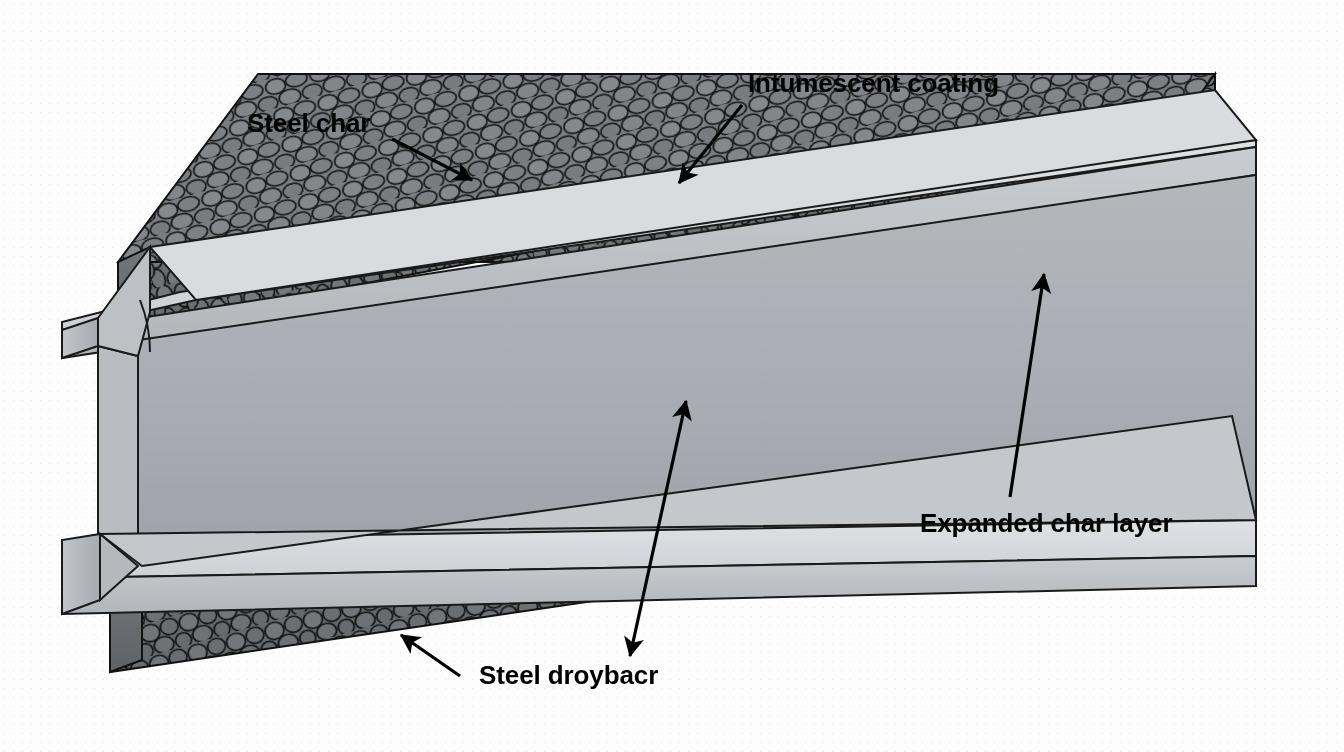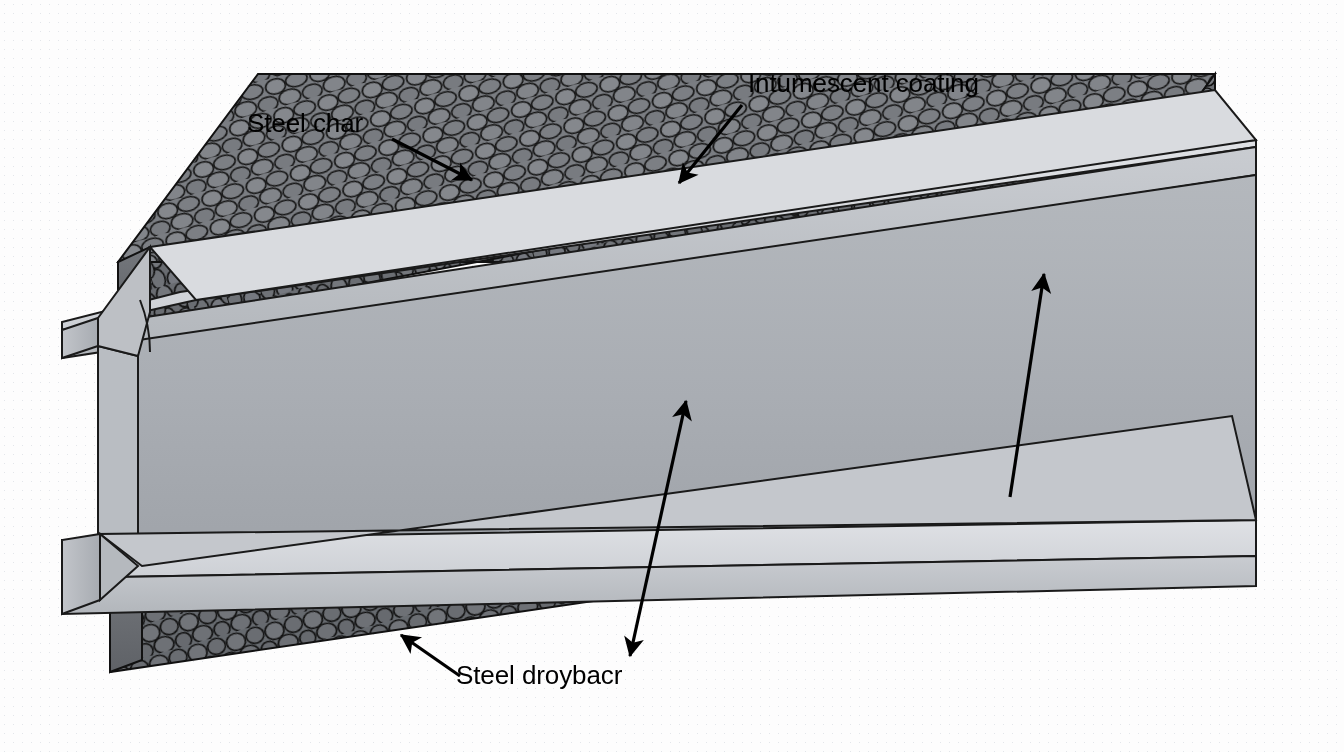--- a/index.html
+++ b/index.html
@@ -22,21 +22,21 @@
     position: absolute;
     inset: 0;
     width: 1344px;
     height: 752px;
   }
   .label {
     position: absolute;
     color: #000000;
     font-family: "Liberation Sans", sans-serif;
     font-size: 26px;
-    font-weight: 400;
+    font-weight: 700;
     letter-spacing: -0.1px;
     white-space: nowrap;
     line-height: 1;
   }
 </style>
 </head>
 <body>
 
 <div id="stage">
 
@@ -164,16 +164,17 @@
       <line x1="1010" y1="497" x2="1044" y2="274" marker-end="url(#ah)"></line>
       <line x1="460" y1="676" x2="401" y2="635" marker-end="url(#ah)"></line>
       <line x1="686" y1="401" x2="630" y2="656" marker-start="url(#ah)" marker-end="url(#ah)"></line>
     </g>
   </svg>
 
   <div class="label" style="left:247px; top:110px;">Steel char</div>
 
   <div class="label" style="left:748px; top:70px;">Intumescent coating</div>
 
+  <div class="label" style="left:920px; top:510px;">Expanded char layer</div>
 
-  <div class="label" style="left:456px; top:662px;">Steel droybacr</div>
+  <div class="label" style="left:479px; top:662px;">Steel droybacr</div>
 
 </div>
 
 </body></html>

